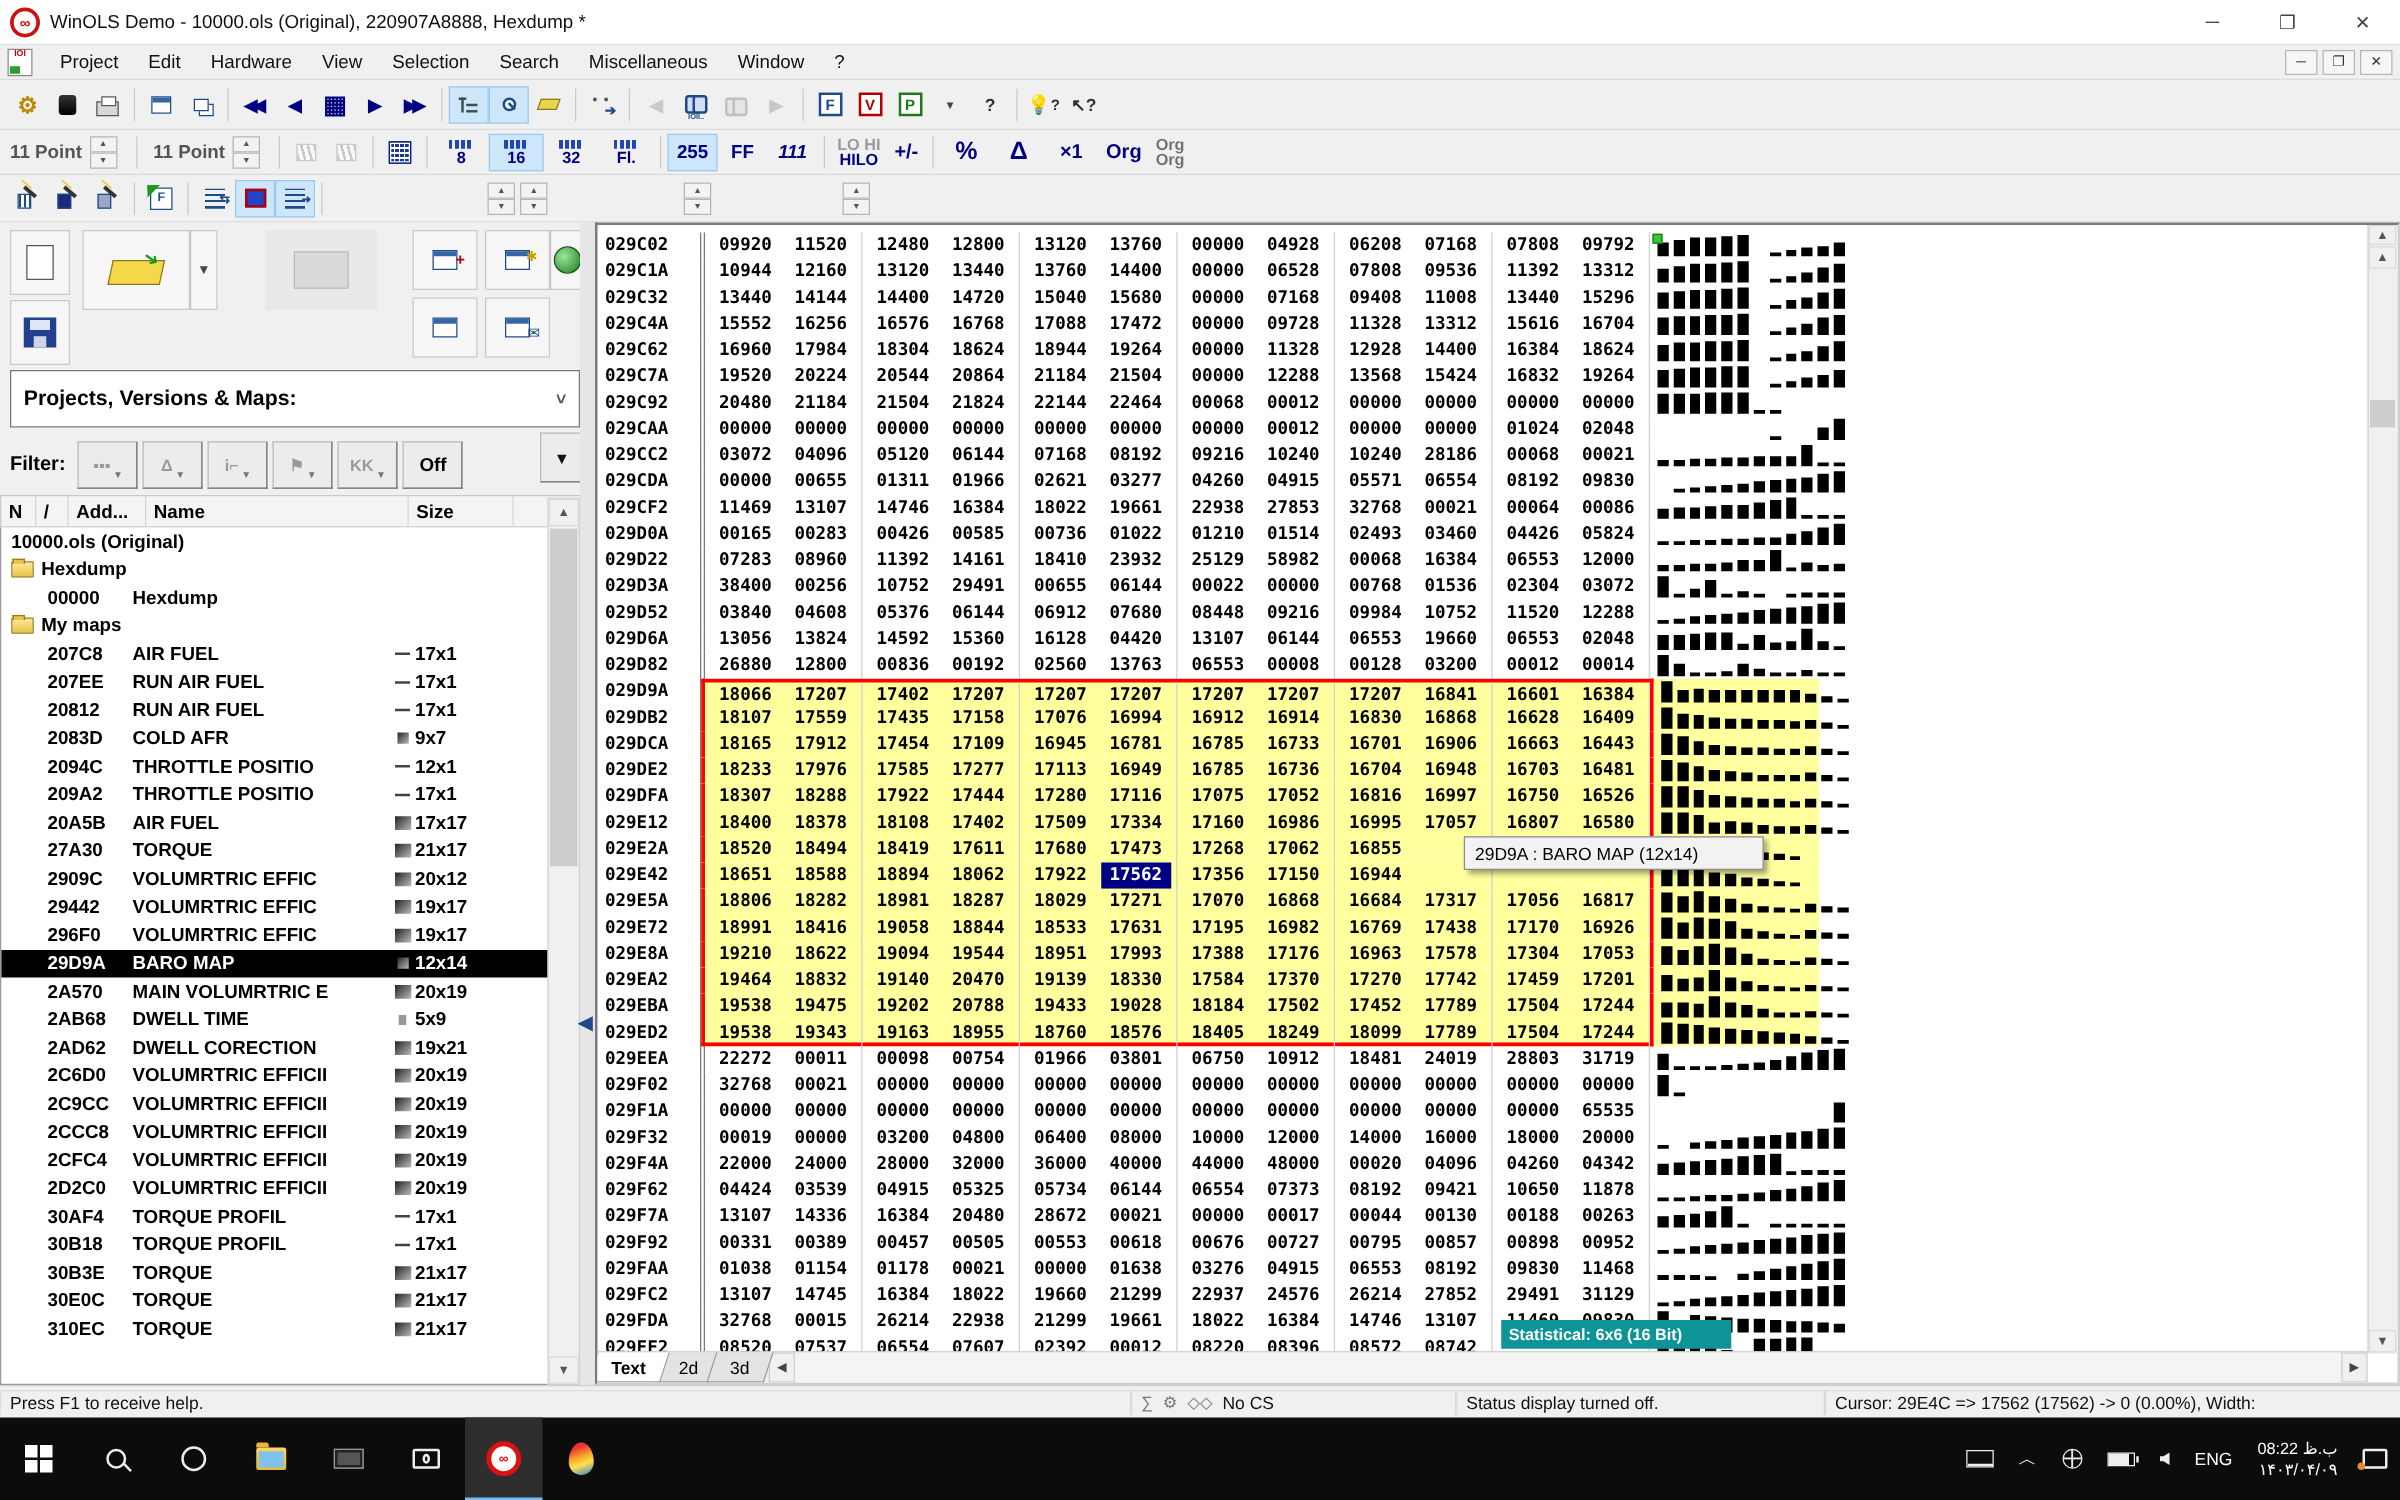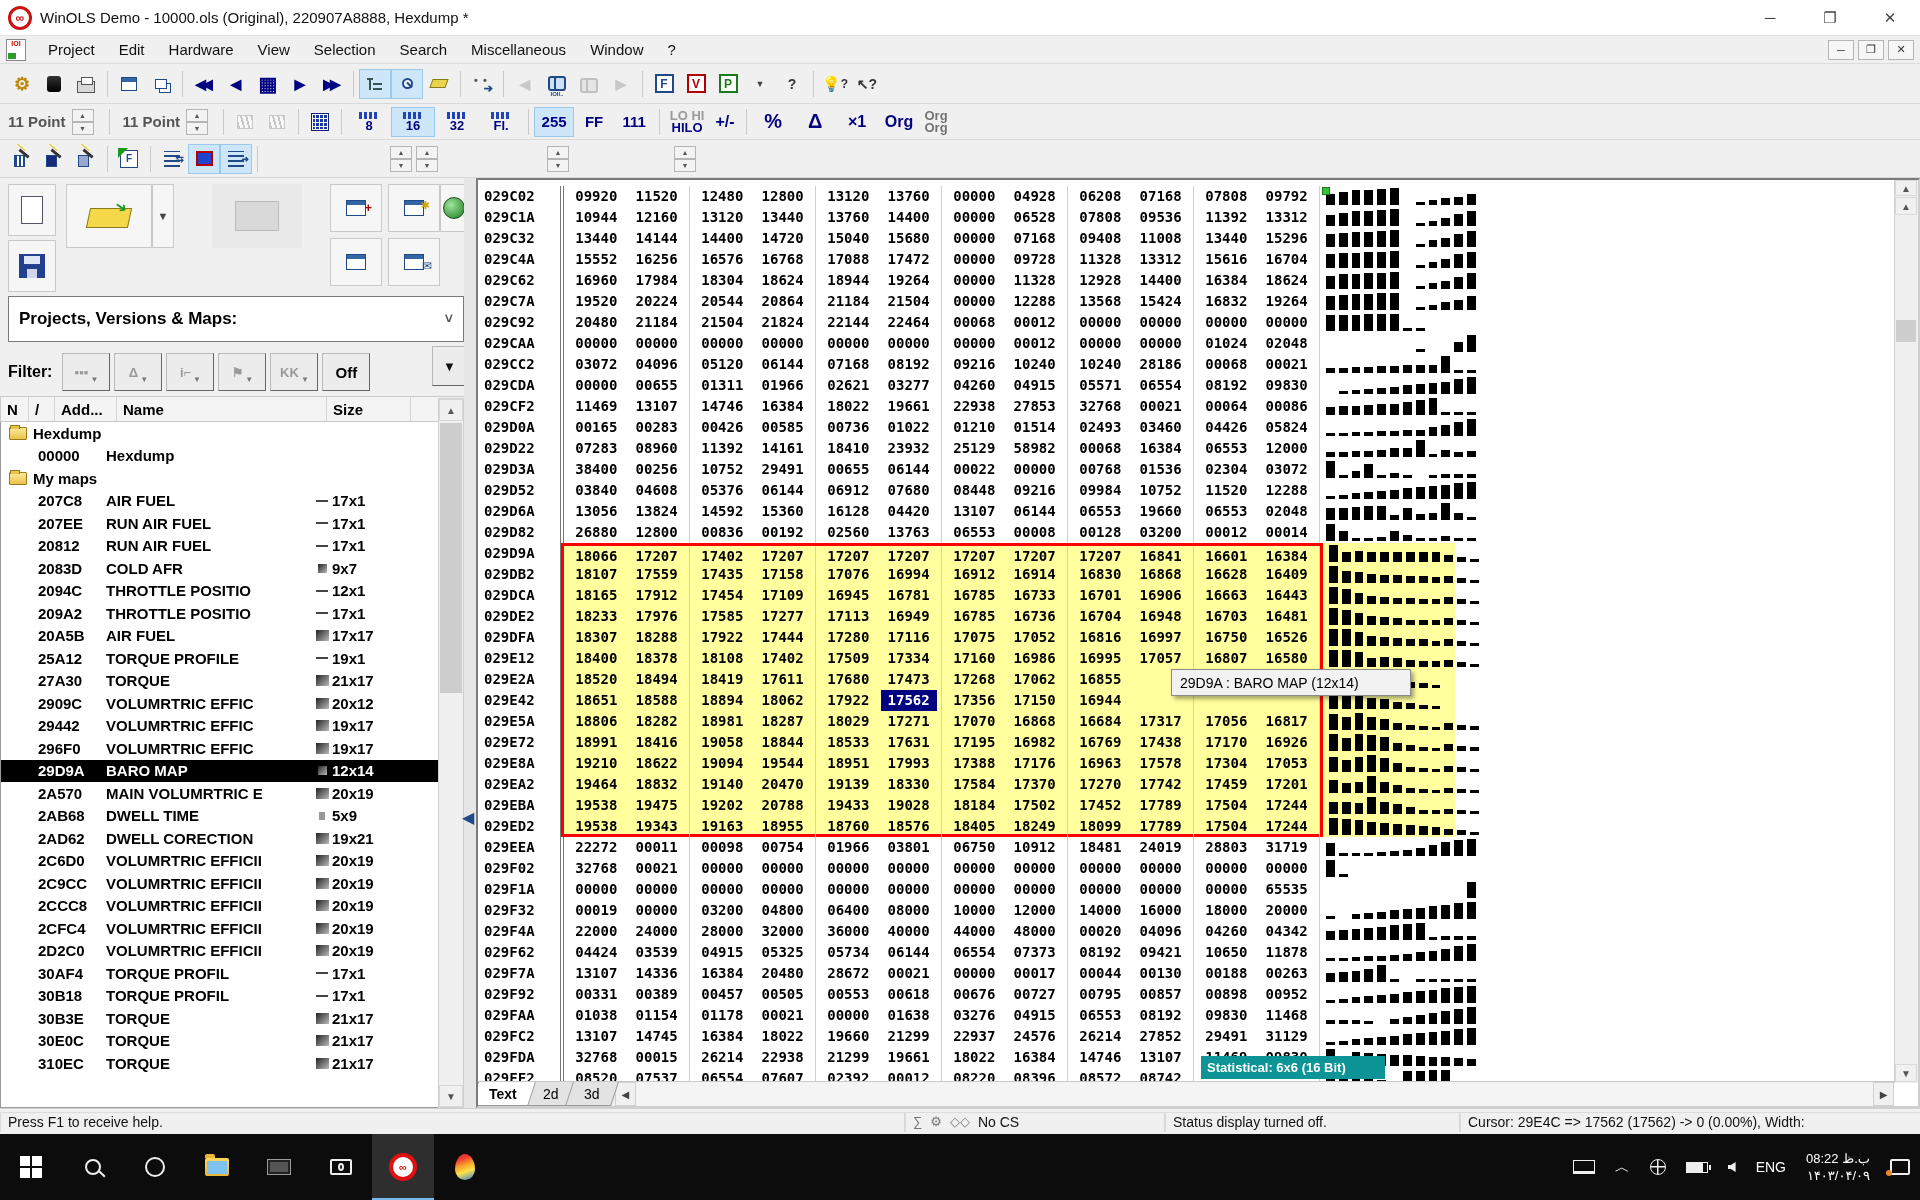--- a/index.html
+++ b/index.html
@@ -350,21 +350,21 @@
         <div class="tlabel">Fl.</div>
       </div>
       <div class="tsep"></div>
       <div class="tbtn pressed" style="min-width: 40px;">
         <div class="tlabel" style="font-size: 15px;">255</div>
       </div>
       <div class="tbtn" style="min-width: 40px;">
         <div class="tlabel" style="font-size: 15px;">FF</div>
       </div>
       <div class="tbtn" style="min-width: 40px;">
-        <div class="tlabel" style="font-size: 15px;">111</div>
+        <div class="tlabel" style="font-size: 15px; font-style: italic;">111</div>
       </div>
       <div class="tsep"></div>
       <div class="tbtn" style="min-width: 44px;">
         <div class="tlabel"><span class="gray">LO HI</span><br>HILO</div>
       </div>
       <div class="tbtn" style="font-size: 16px;">+/-</div>
       <div class="tsep"></div>
       <div class="tbtn" style="font-size: 20px; min-width: 42px;">%</div>
       <div class="tbtn" style="font-size: 20px; min-width: 42px;">Δ</div>
       <div class="tbtn" style="font-size: 16px; min-width: 42px;">×1</div>
@@ -492,20 +492,23 @@
       <div class="h" style="width: 28px;">N</div>
       <div class="h" style="width: 26px;">/</div>
       <div class="h" style="width: 62px;">Add...</div>
       <div class="h" style="width: 210px;">Name</div>
       <div class="h" style="width: 84px;">Size</div>
       <div style="margin-left: auto; width: 24px; text-align: center; color: rgb(85, 85, 85); font-size: 11px;">▲</div>
     </div>
 
   <div class="maplist" id="map-list">
       <div class="lrow">
+        <div style="padding-left: 8px;">10000.ols (Original)</div>
+      </div>
+      <div class="lrow">
         <div class="folder-ic"></div>
         <div>Hexdump</div>
       </div>
       <div class="lrow">
         <div class="laddr">00000</div>
         <div class="lname">Hexdump</div>
         <div class="licon"></div>
         <div class="lsize"></div>
       </div>
       <div class="lrow">
@@ -560,28 +563,20 @@
         </div>
         <div class="lsize">17x1</div>
       </div>
       <div class="lrow">
         <div class="laddr">20A5B</div>
         <div class="lname">AIR FUEL</div>
         <div class="licon">
           <span class="sq m"></span>
         </div>
         <div class="lsize">17x17</div>
-      </div>
-      <div class="lrow">
-        <div class="laddr">25A12</div>
-        <div class="lname">TORQUE PROFILE</div>
-        <div class="licon">
-          <span class="dash"></span>
-        </div>
-        <div class="lsize">19x1</div>
       </div>
       <div class="lrow">
         <div class="laddr">27A30</div>
         <div class="lname">TORQUE</div>
         <div class="licon">
           <span class="sq m"></span>
         </div>
         <div class="lsize">21x17</div>
       </div>
       <div class="lrow">

